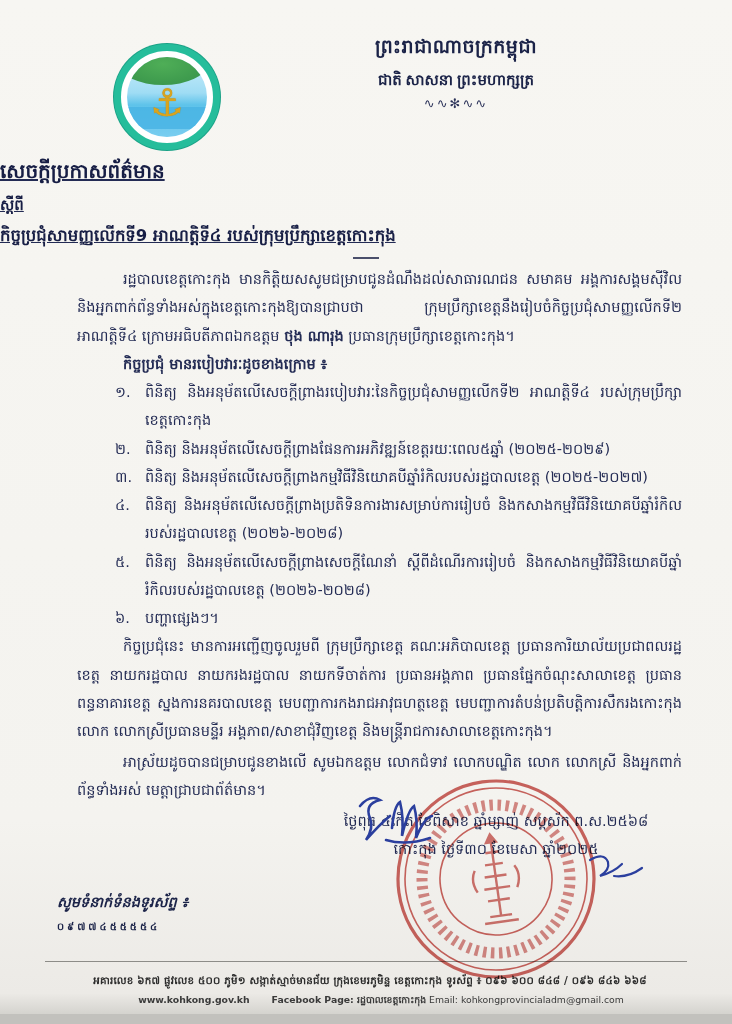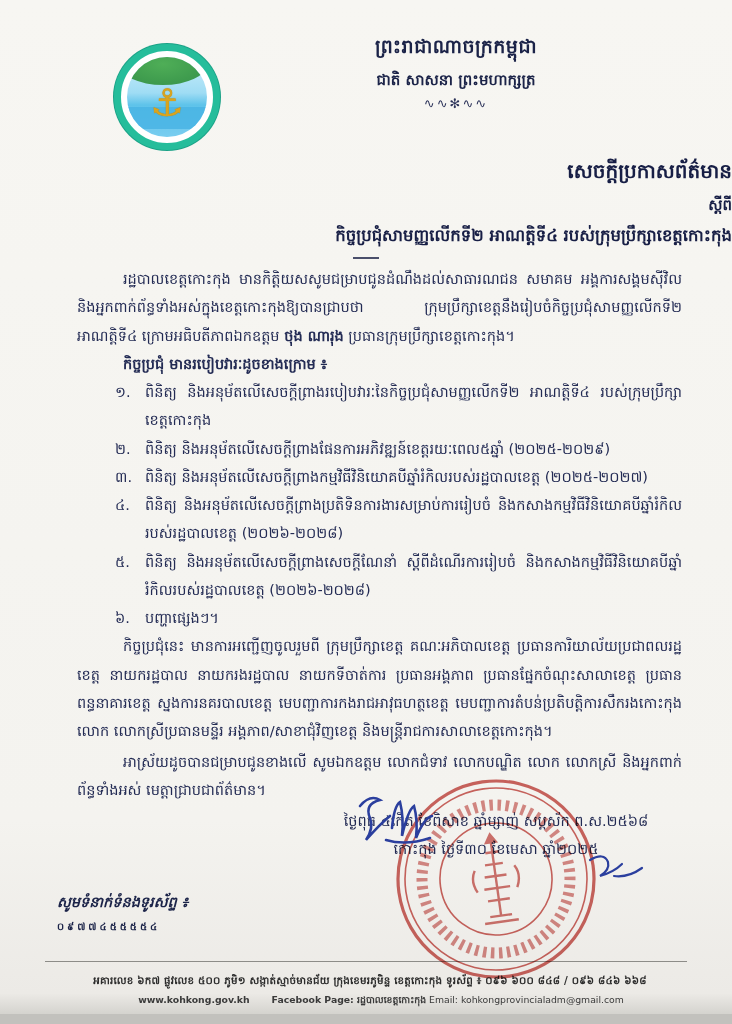--- a/index.html
+++ b/index.html
@@ -9,39 +9,39 @@
     margin:0 auto;
     background:linear-gradient(180deg,#f7f6f2 0%,#f4f3ef 80%,#eceae6 97%,#c9c8c3 100%);
     overflow:hidden;
     font-family:"DejaVu Sans",sans-serif;
     color:#232b54;
   }
   
   .header{position:relative;height:200px;}
   .motto{position:absolute;left:240px;right:60px;top:34px;text-align:center;}
   .motto-line1{font-size:19px;font-weight:bold;color:#1b2348;letter-spacing:.5px;}
-  .motto-line2{font-size:15px;font-weight:bold;color:#1b2348;margin-top:8px;}
+  .motto-line2{font-size:15px;font-weight:bold;color:#1b2348;margin-top:8px;font-family:Liberation Serif, serif;}
   .motto-flourish{font-size:13px;color:#2a3158;margin-top:4px;letter-spacing:2px;}
   .emblem-wrap{position:absolute;left:92px;top:44px;width:150px;text-align:center;}
   .emblem{
     position:relative;width:92px;height:92px;margin:0 auto;border-radius:50%;
     background:#ffffff;border:7px solid #25bd9b;
     box-shadow:0 0 0 1px #1ba287, inset 0 0 0 3px #ffffff;
     overflow:hidden;
   }
   .emblem-sky{position:absolute;left:6px;top:6px;right:6px;bottom:6px;border-radius:50%;
     background:linear-gradient(180deg,#cdeefb 0%,#9fdcf4 45%,#5ec3ea 60%,#79cdf0 100%);overflow:hidden;}
   .emblem-hills{position:absolute;left:-8px;top:-14px;width:110%;height:42px;border-radius:50%;
     background:radial-gradient(ellipse at center,#4fae57 0%,#3f9c4e 60%,#35904a 100%);}
   .emblem-sea{position:absolute;left:0;bottom:8px;width:100%;height:22px;background:#49b4e4;opacity:.85;}
   .emblem-anchor{position:absolute;left:0;top:16px;width:100%;text-align:center;
     font-size:38px;line-height:60px;color:#d9a41e;text-shadow:0 0 1px #a87d12;}
   .admin-label{margin-top:12px;font-size:16.5px;font-weight:bold;color:#10205c;white-space:nowrap;}
   
-  .title-block{text-align:right;margin-top:-42px;}
+  .title-block{text-align:left;margin-top:-42px;text-decoration:underline;}
   .doc-type{font-size:20px;font-weight:bold;color:#171e45;}
   .regarding{font-size:15px;font-weight:bold;color:#171e45;margin-top:7px;}
   .subject{font-size:16.5px;font-weight:bold;color:#171e45;margin-top:8px;}
   .subject-dash{width:26px;border-top:2px solid #4a4f6b;margin:8px auto 0;}
   
   .body-text{margin:6px 50px 0 77px;font-size:14.5px;line-height:1.95;text-align:justify;}
   .indent{text-indent:46px;margin:0;}
   .b{font-weight:bold;}
   .agenda{list-style:none;margin:0 0 0 38px;padding:0;}
   .agenda li{display:flex;align-items:flex-start;}
@@ -88,21 +88,21 @@
     <div class="motto">
       <div class="motto-line1">ព្រះរាជាណាចក្រកម្ពុជា</div>
       <div class="motto-line2">ជាតិ សាសនា ព្រះមហាក្សត្រ</div>
       <div class="motto-flourish">∿∿✻∿∿</div>
     </div>
   </div>
 
   <div class="title-block">
     <div class="doc-type">សេចក្តីប្រកាសព័ត៌មាន</div>
     <div class="regarding">ស្តីពី</div>
-    <div class="subject">កិច្ចប្រជុំសាមញ្ញលើកទី២ អាណត្តិទី៤ របស់ក្រុមប្រឹក្សាខេត្តកោះកុង</div>
+    <div class="subject">កិច្ចប្រជុំសាមញ្ញលើកទី9 អាណត្តិទី៤ របស់ក្រុមប្រឹក្សាខេត្តកោះកុង</div>
     <div class="subject-dash"></div>
   </div>
 
   <div class="body-text">
     <p class="indent"><span>រដ្ឋបាលខេត្តកោះកុង មានកិត្តិយសសូមជម្រាបជូនដំណឹងដល់សាធារណជន សមាគម អង្គការសង្គមស៊ីវិល និងអ្នកពាក់ព័ន្ធទាំងអស់ក្នុងខេត្តកោះកុងឱ្យបានជ្រាបថា ក្រុមប្រឹក្សាខេត្តនឹងរៀបចំកិច្ចប្រជុំសាមញ្ញលើកទី២ អាណត្តិទី៤ ក្រោមអធិបតីភាពឯកឧត្តម </span><span class="b">ថុង ណារុង</span><span> ប្រធានក្រុមប្រឹក្សាខេត្តកោះកុង។</span></p>
     <p class="indent b">កិច្ចប្រជុំ មានរបៀបវារៈដូចខាងក្រោម ៖</p>
     <ol class="agenda">
       <li>
           <span class="num">១.</span>
           <span class="txt">ពិនិត្យ និងអនុម័តលើសេចក្តីព្រាងរបៀបវារៈនៃកិច្ចប្រជុំសាមញ្ញលើកទី២ អាណត្តិទី៤ របស់ក្រុមប្រឹក្សាខេត្តកោះកុង</span>

